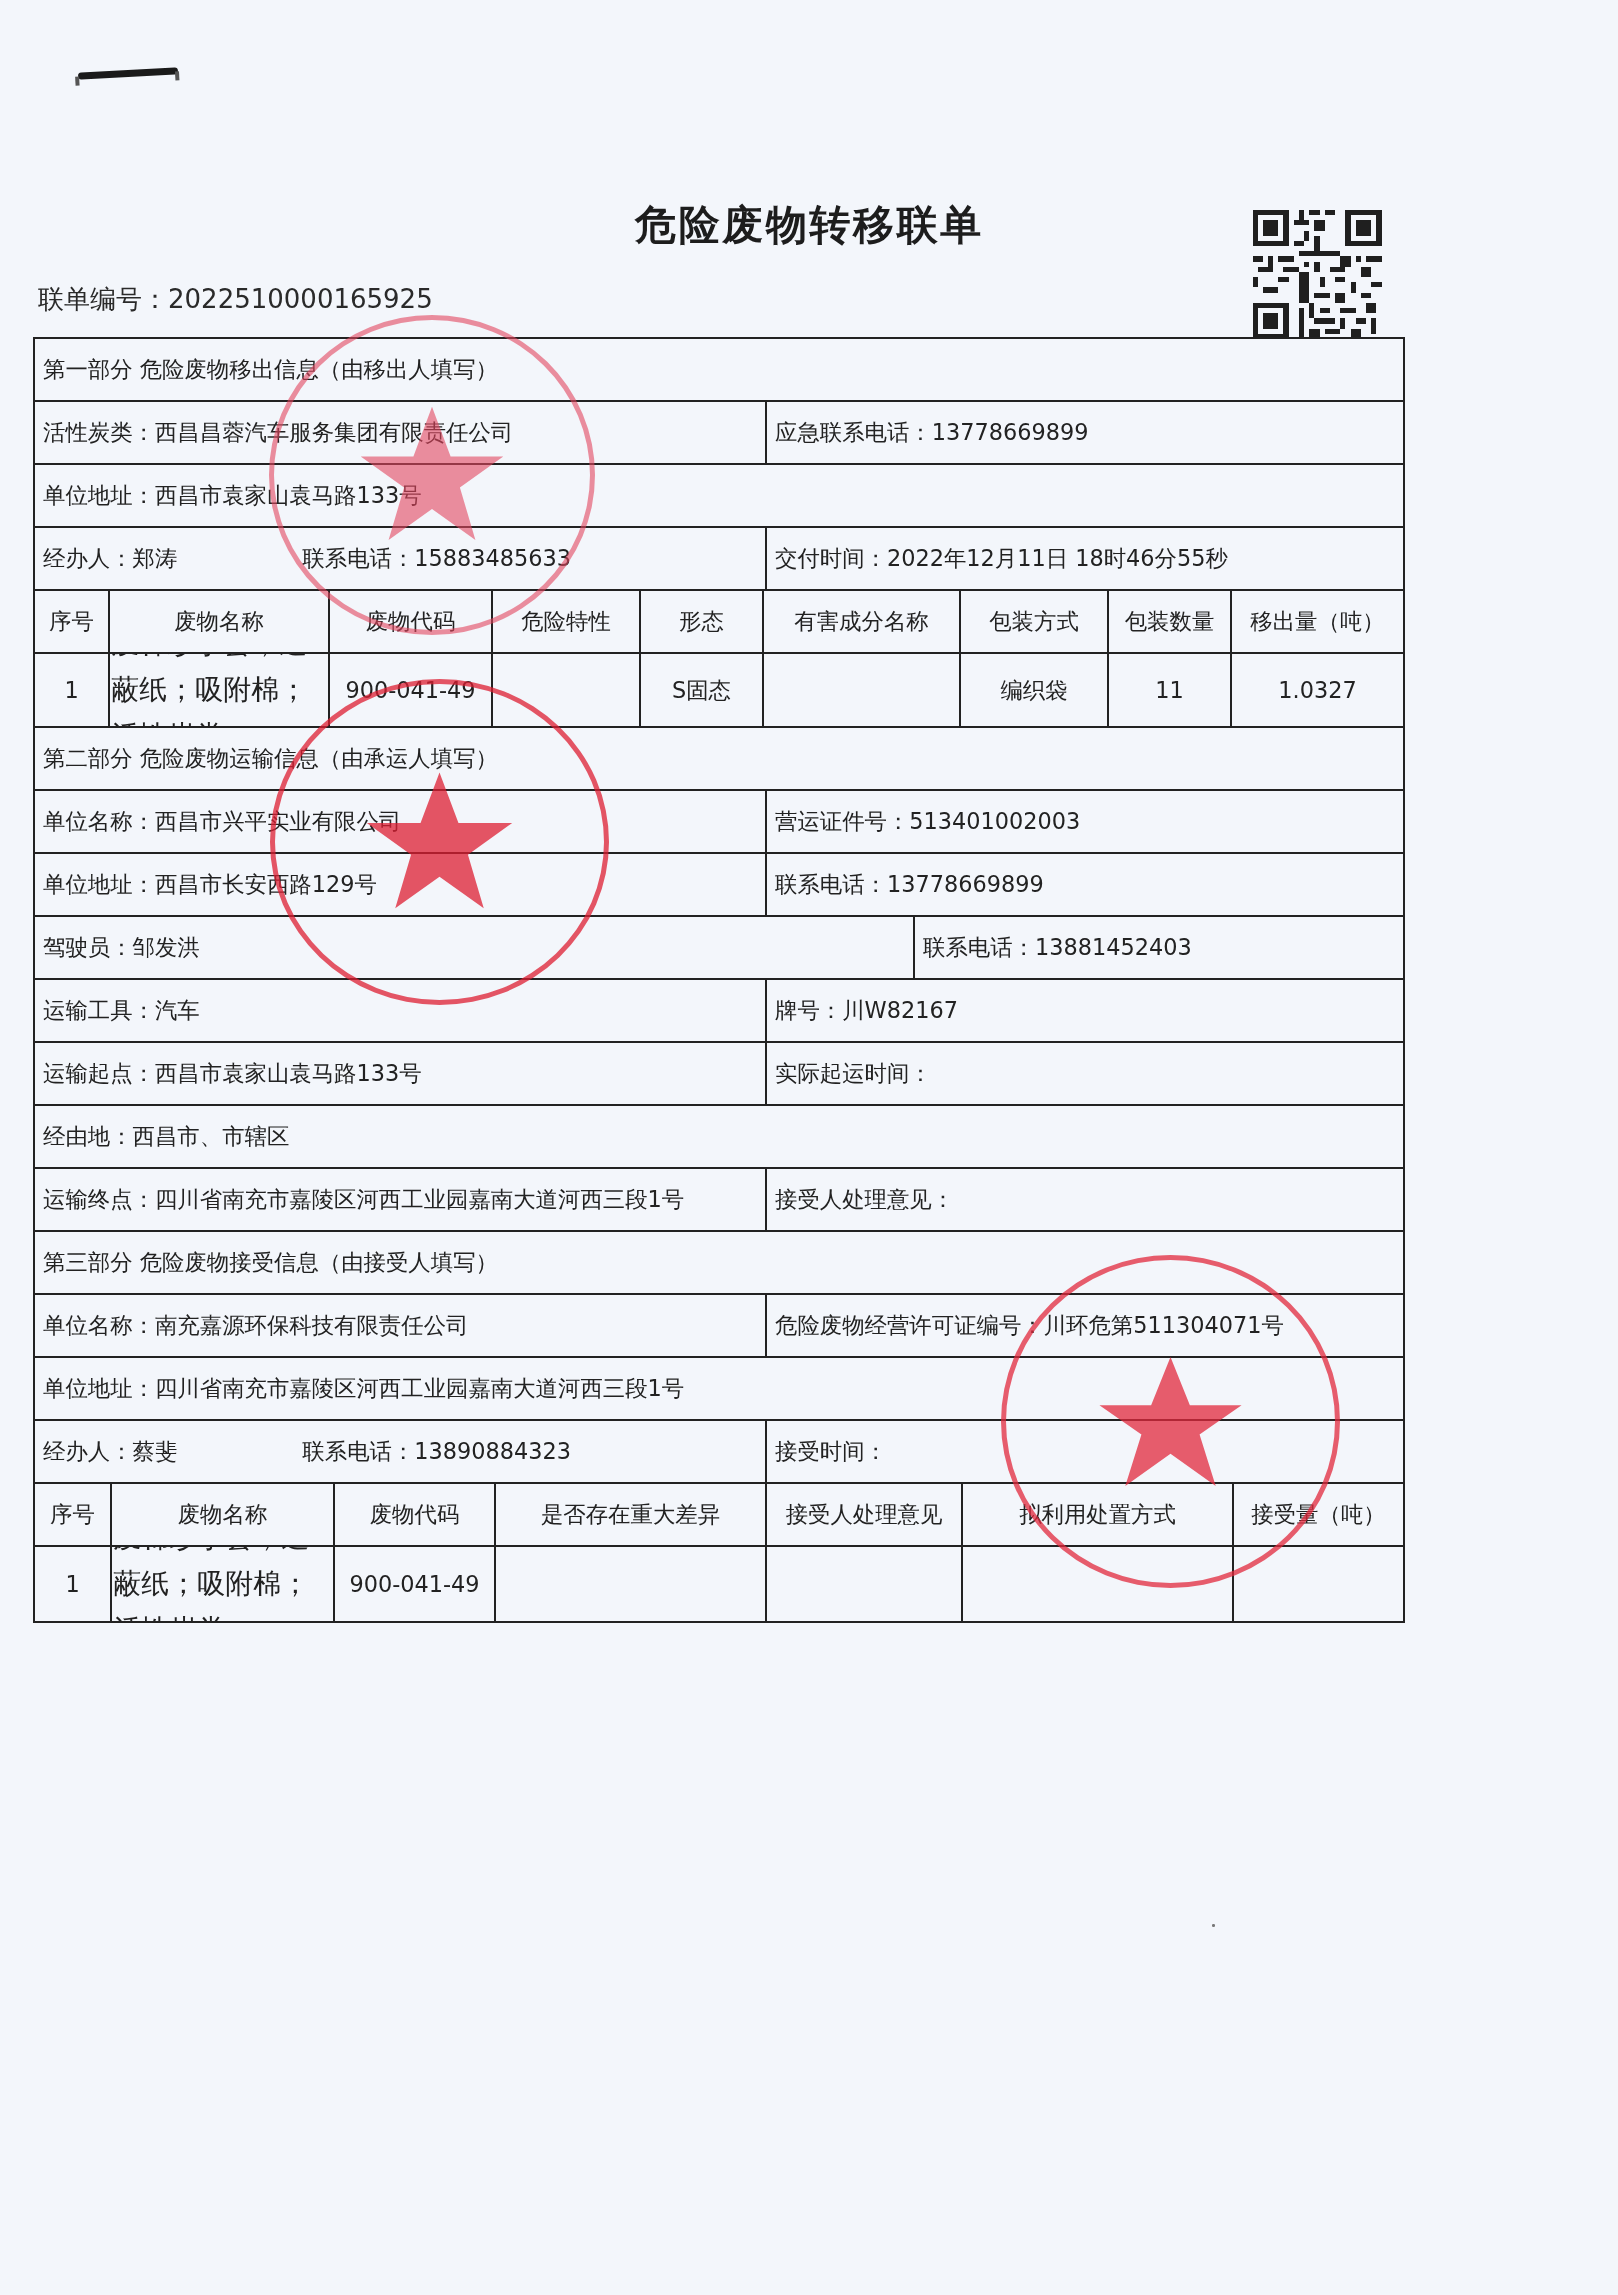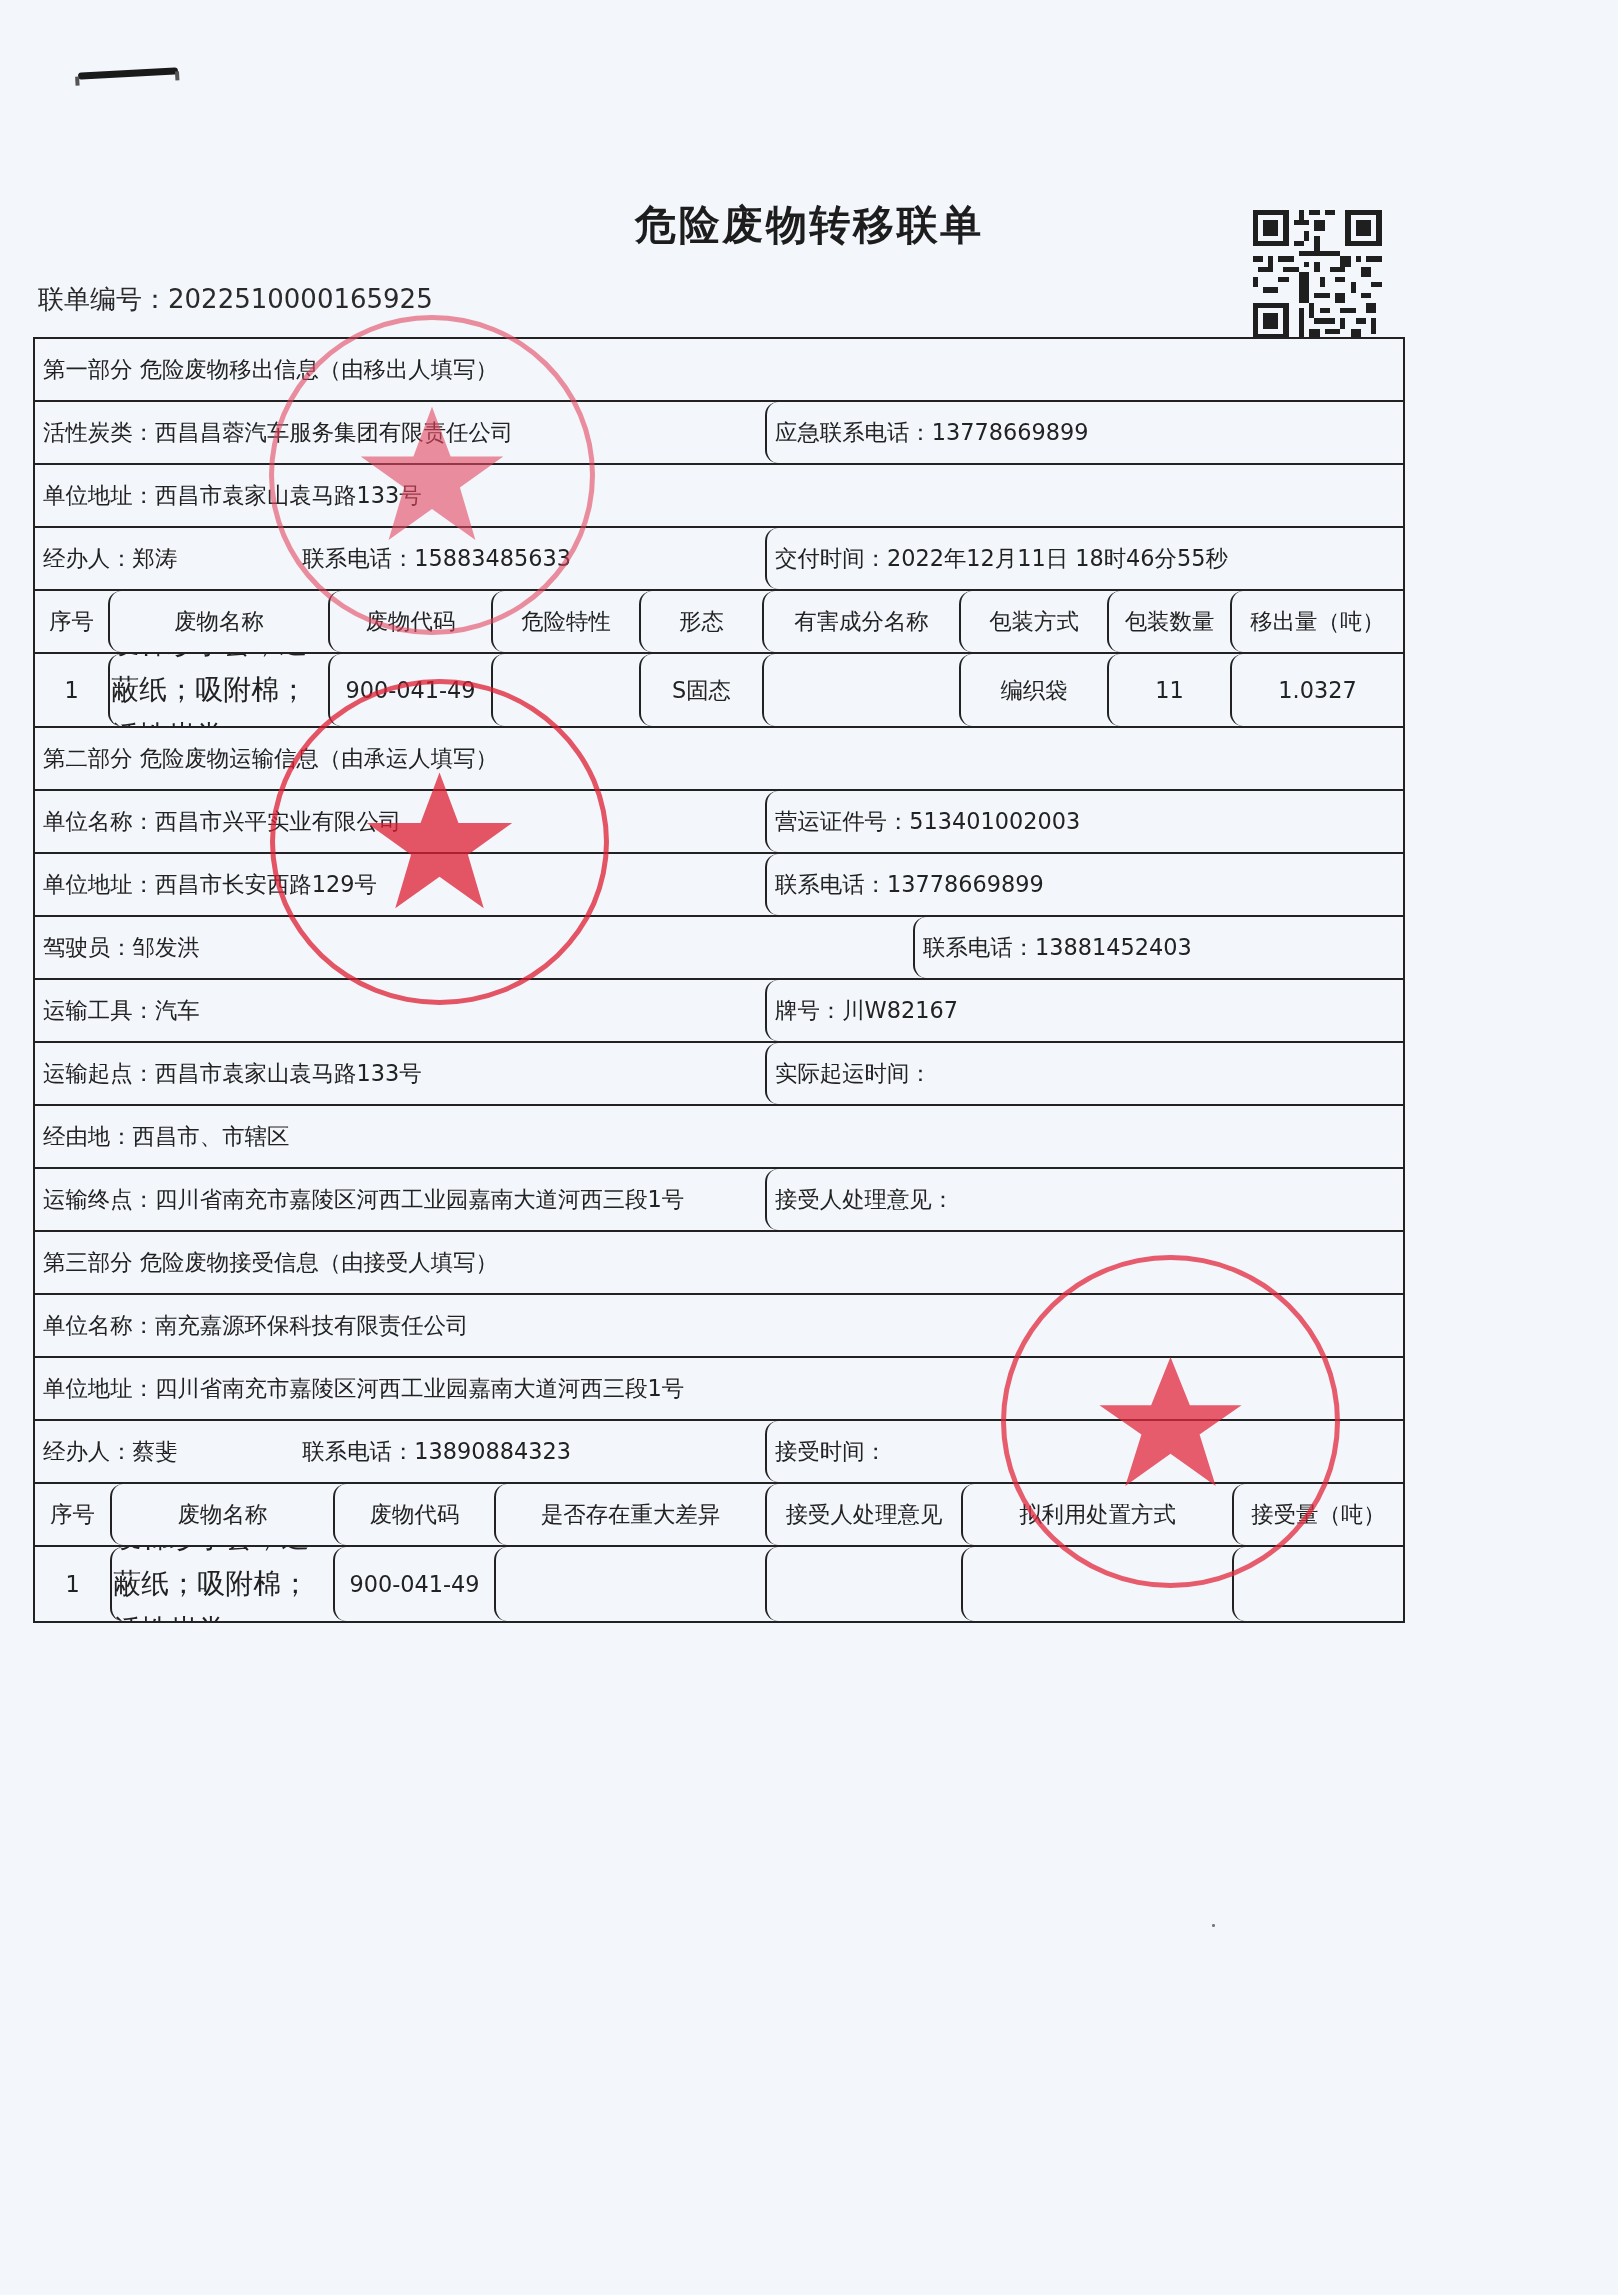--- a/index.html
+++ b/index.html
@@ -30,21 +30,21 @@
     position: absolute; left: 1251px; top: 210px; width: 132px; height: 129px;
   }
   .tbl {
     position: absolute; left: 33px; top: 337px; width: 1372px;
     border: 2.6px solid #222; box-sizing: border-box;
   }
   .row { display: flex; border-bottom: 2px solid #222; box-sizing: border-box; }
   .row:last-child { border-bottom: none; }
   .cell {
     box-sizing: border-box; font-size: 22.4px; padding: 0 8px;
-    display: flex; align-items: center; white-space: nowrap; overflow: hidden; border-radius: 13px;
+    display: flex; align-items: center; white-space: nowrap; overflow: hidden;
   }
   .cell + .cell { border-left: 2px solid #222; }
   .h71 { height: 63px; }
   .h90 { height: 74px; }
   .center { justify-content: center; text-align: center; }
   .wrap { white-space: normal; line-height: 46px; padding: 0 1.3px; font-size: 28px; }
   .gap { display: inline-block; width: 125px; }
   .stamp {
     position: absolute; border-radius: 50%; border: 5.3px solid rgba(222,40,60,0.75);
     pointer-events: none;
@@ -192,20 +192,21 @@
   <div class="row h71">
     <div class="cell" style="width:730px">运输终点：四川省南充市嘉陵区河西工业园嘉南大道河西三段1号</div>
     <div class="cell" style="flex:1">接受人处理意见：</div>
   </div>
 
   <div class="row h71">
     <div class="cell" style="width:100%">第三部分 危险废物接受信息（由接受人填写）</div>
   </div>
   <div class="row h71">
     <div class="cell" style="width:730px">单位名称：南充嘉源环保科技有限责任公司</div>
+    <div class="cell" style="flex:1">危险废物经营许可证编号：川环危第511304071号</div>
   </div>
   <div class="row h71">
     <div class="cell" style="width:100%">单位地址：四川省南充市嘉陵区河西工业园嘉南大道河西三段1号</div>
   </div>
   <div class="row h71">
     <div class="cell" style="width:730px">
       <span>经办人：蔡斐</span>
         <span class="gap"></span>
         <span>联系电话：13890884323</span>
     </div>

